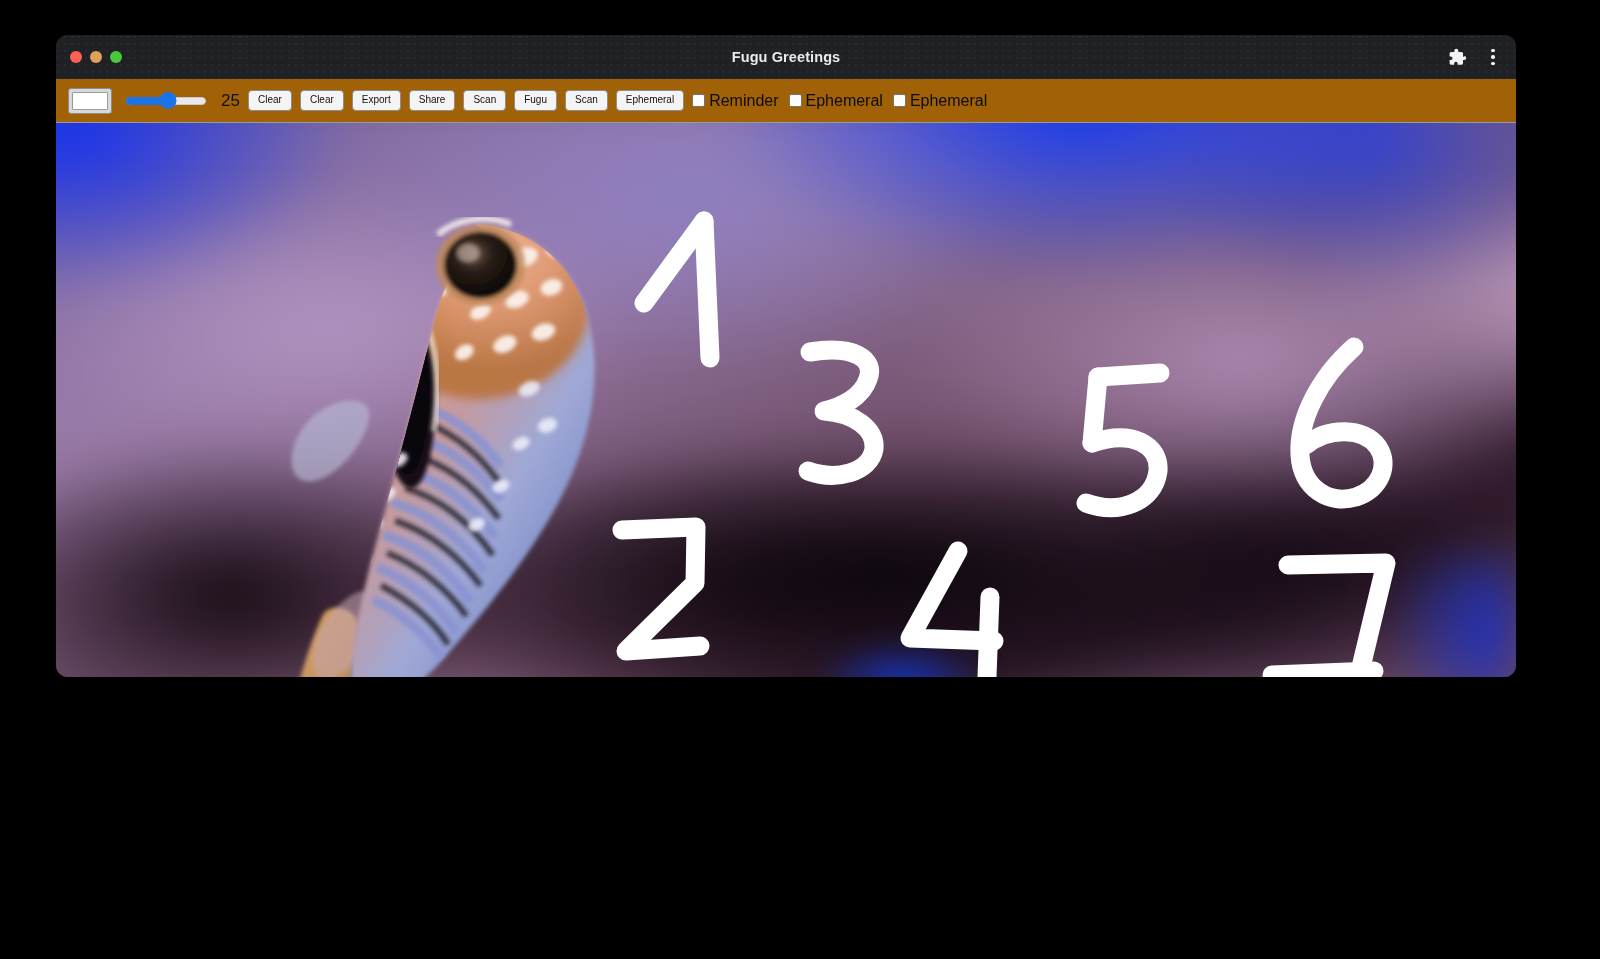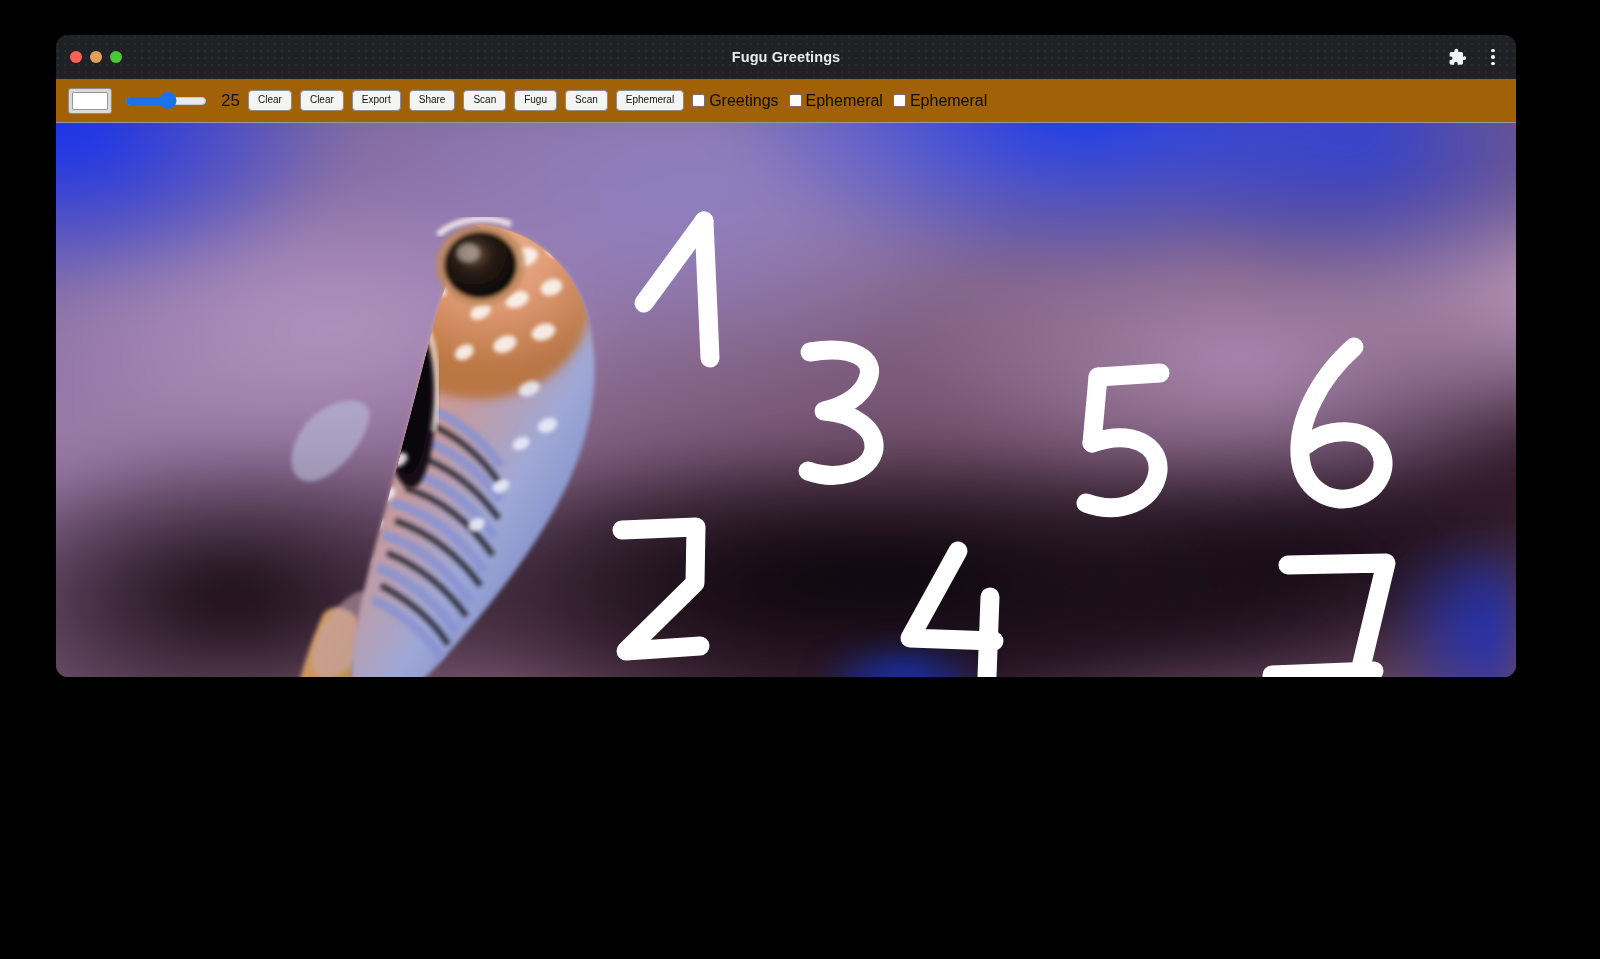--- a/index.html
+++ b/index.html
@@ -300,21 +300,21 @@
       <button class="tb-btn">Clear</button>
       <button class="tb-btn">Export</button>
       <button class="tb-btn">Share</button>
       <button class="tb-btn">Scan</button>
       <button class="tb-btn">Fugu</button>
       <button class="tb-btn">Scan</button>
       <button class="tb-btn">Ephemeral</button>
 
       <label class="tb-check">
         <span class="box"></span>
-        <span class="lbl">Greetings</span>
+        <span class="lbl">Reminder</span>
       </label>
       <label class="tb-check">
         <span class="box"></span>
         <span class="lbl">Ephemeral</span>
       </label>
       <label class="tb-check">
         <span class="box"></span>
         <span class="lbl">Ephemeral</span>
       </label>
     </div>

